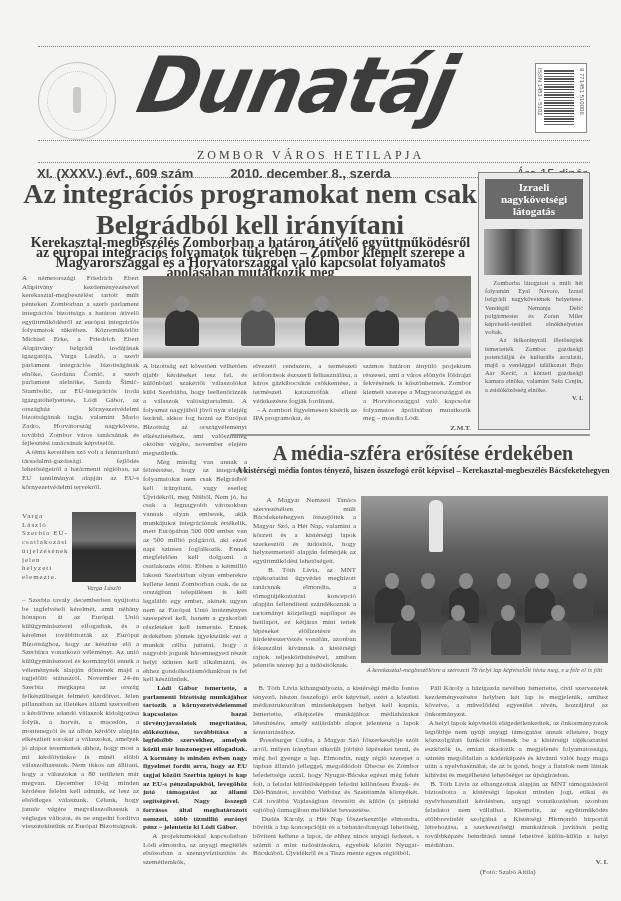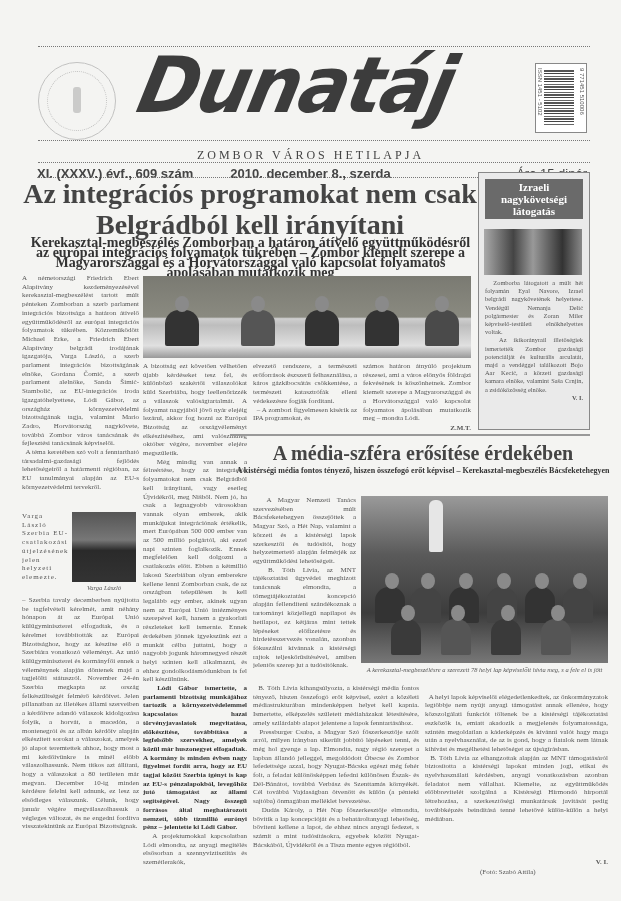--- a/index.html
+++ b/index.html
@@ -116,23 +116,23 @@
   <div class="person" style="left:164px;bottom:40px;width:30px;"></div>
   <div class="person" style="left:202px;bottom:40px;width:30px;background:#444;"></div>
   <div class="person" style="left:30px;bottom:8px;width:30px;background:#3a3a3a;"></div>
   <div class="person" style="left:80px;bottom:8px;width:30px;background:#555;"></div>
   <div class="person" style="left:130px;bottom:8px;width:30px;background:#3a3a3a;"></div>
   <div class="person" style="left:180px;bottom:8px;width:30px;background:#555;"></div>
 </div>
 <div class="abs caption" style="left:361px;top:666px;width:247px;">A kerekasztal-megbeszélésre a szerezett 78 helyi lap képviselőit hívta meg, s a fele el is jött</div>
 
 <div class="abs col" style="left:253px;top:684px;width:166px;height:190px;">
-  &nbsp;&nbsp;<span>B. Tóth Lívia kihangsúlyozta, a kistérségi média fontos tényező, hiszen összefogó erőt képvisel, ezért a közéleti médiastrukturában mindenképpen helyet kell kapnia. Ismertette, elképzelés született médiaházakat létesítésére, amely szilárdabb alapot jelentene a lapok fenntartásához.</span><br>
+  &nbsp;&nbsp;<span>B. Tóth Lívia kihangsúlyozta, a kistérségi média fontos tényező, hiszen összefogó erőt képvisel, ezért a közéleti médiastrukturában mindenképpen helyet kell kapnia. Ismertette, elképzelés munkájához médiaházakat létesítésére, amely szilárdabb alapot jelentene a lapok fenntartásához.</span><br>
   &nbsp;&nbsp;<span>Pressburger Csaba, a Magyar Szó főszerkesztője szólt arról, milyen irányban sikerült jobbító lépéseket tenni, és még hol gyenge a lap. Elmondta, nagy régió szerepet a lapban állandó jelleggel, megoldódott Óbecse és Zombor lefedettsége azzal, hogy Nyugat-Bácska egészt még fehér folt, a feladat különösképpen lefedni különösen Észak- és Dél-Bánátot, továbbá Verbász és Szenttamás környékét. Cél továbbá Vajdaságban ötvenött és külön (a pénteki sajtóba) önmagában melléklet bevezetése.</span><br>
   &nbsp;&nbsp;<span>Dudás Károly, a Hét Nap főszerkesztője elmondta, bővítik a lap koncepcióját és a behatároltanyagi lehetőség, bővíteni kellene a lapot, de ehhez nincs anyagi fedezet, s számít a mint tudósításokra, egyebek között Nyugat-Bácskából, Újvidékről és a Tisza mente egyes régióiból.</span>
 </div>
 <div class="abs col" style="left:425px;top:684px;width:183px;height:176px;">
-  &nbsp;&nbsp;<br>
+  &nbsp;&nbsp;<span>Páll Károly a házigazda nevében ismertette, civil szervezetek kezdeményezésére helyben két lap is megjelenik, amihez követve, a művelődési egyesület révén, hozzájárul az önkormányzat.</span><br>
   &nbsp;&nbsp;<span>A helyi lapok képviselői elégedetlenkedtek, az önkormányzatok legtöbbje nem nyújt anyagi támogatást annak ellenére, hogy közszolgálati funkciót töltenek be a kistérségi tájékoztatási eszközök is, emiatt akadozik a megjelenés folyamatossága, szintén megoldatlan a káderképzés és kívánni valót hagy maga után a nyelvhasználat, de az is gond, hogy a fiatalok nem látnak kihívást és megélhetési lehetőséget az újságírásban.</span><br>
   &nbsp;&nbsp;<span>B. Tóth Lívia az elhangzottak alapján az MNT támogatásáról biztosította a kistérségi lapokat minden jogi, etikai és nyelvhasználati kérdésben, anyagi vonatkozásban azonban feladatot nem vállalhat. Kiemelte, az együttműködés előbbrevitelét szolgálná a Kistérségi Hírmondó hírportál létrehozása, a szerkesztőségi munkatársak javítását pedig továbbképzés beindításá tenné lehetővé külön-külön a helyi médiában.</span>
 </div>
 <div class="abs col" style="left:560px;top:858px;width:48px;text-align:right;font-weight:bold;">V. I.</div>
 <div class="abs col" style="left:480px;top:868px;width:128px;text-align:left;">(Fotó: Szabó Attila)</div>
 
 </body></html>

